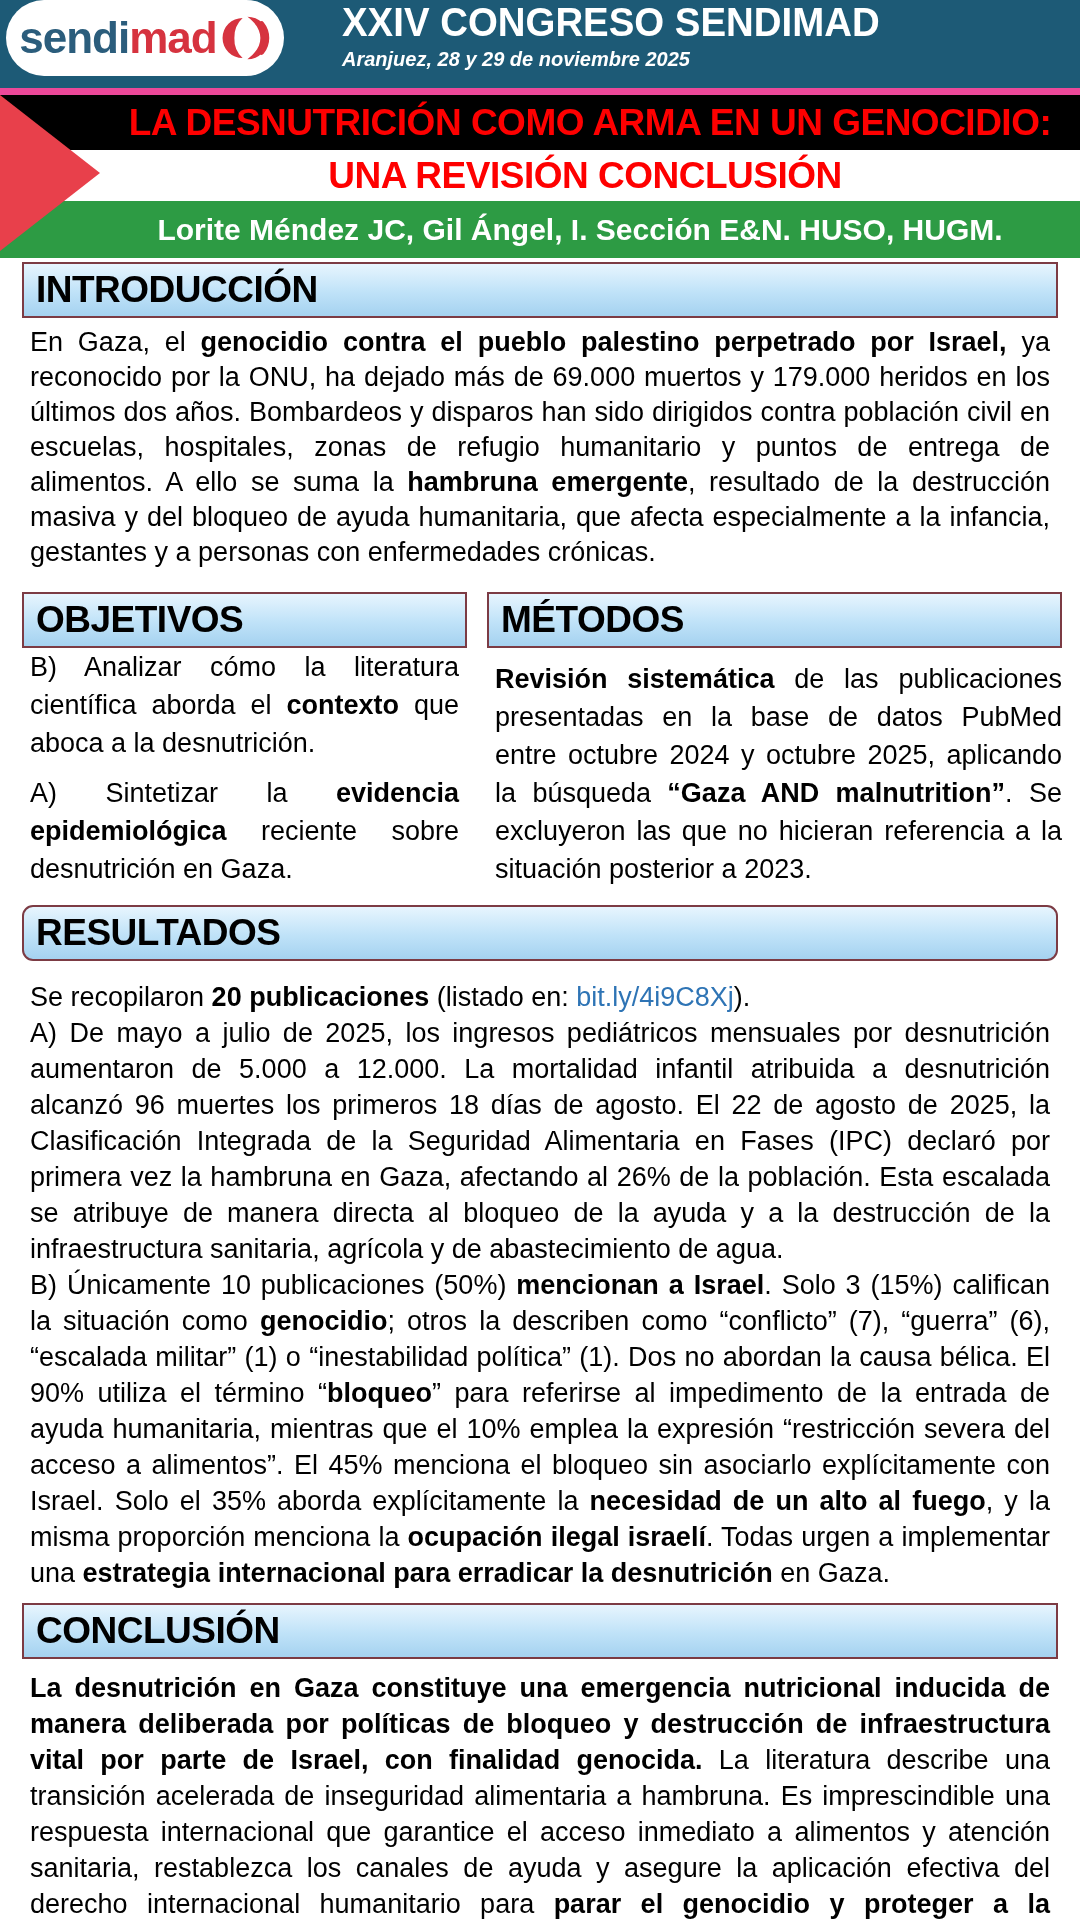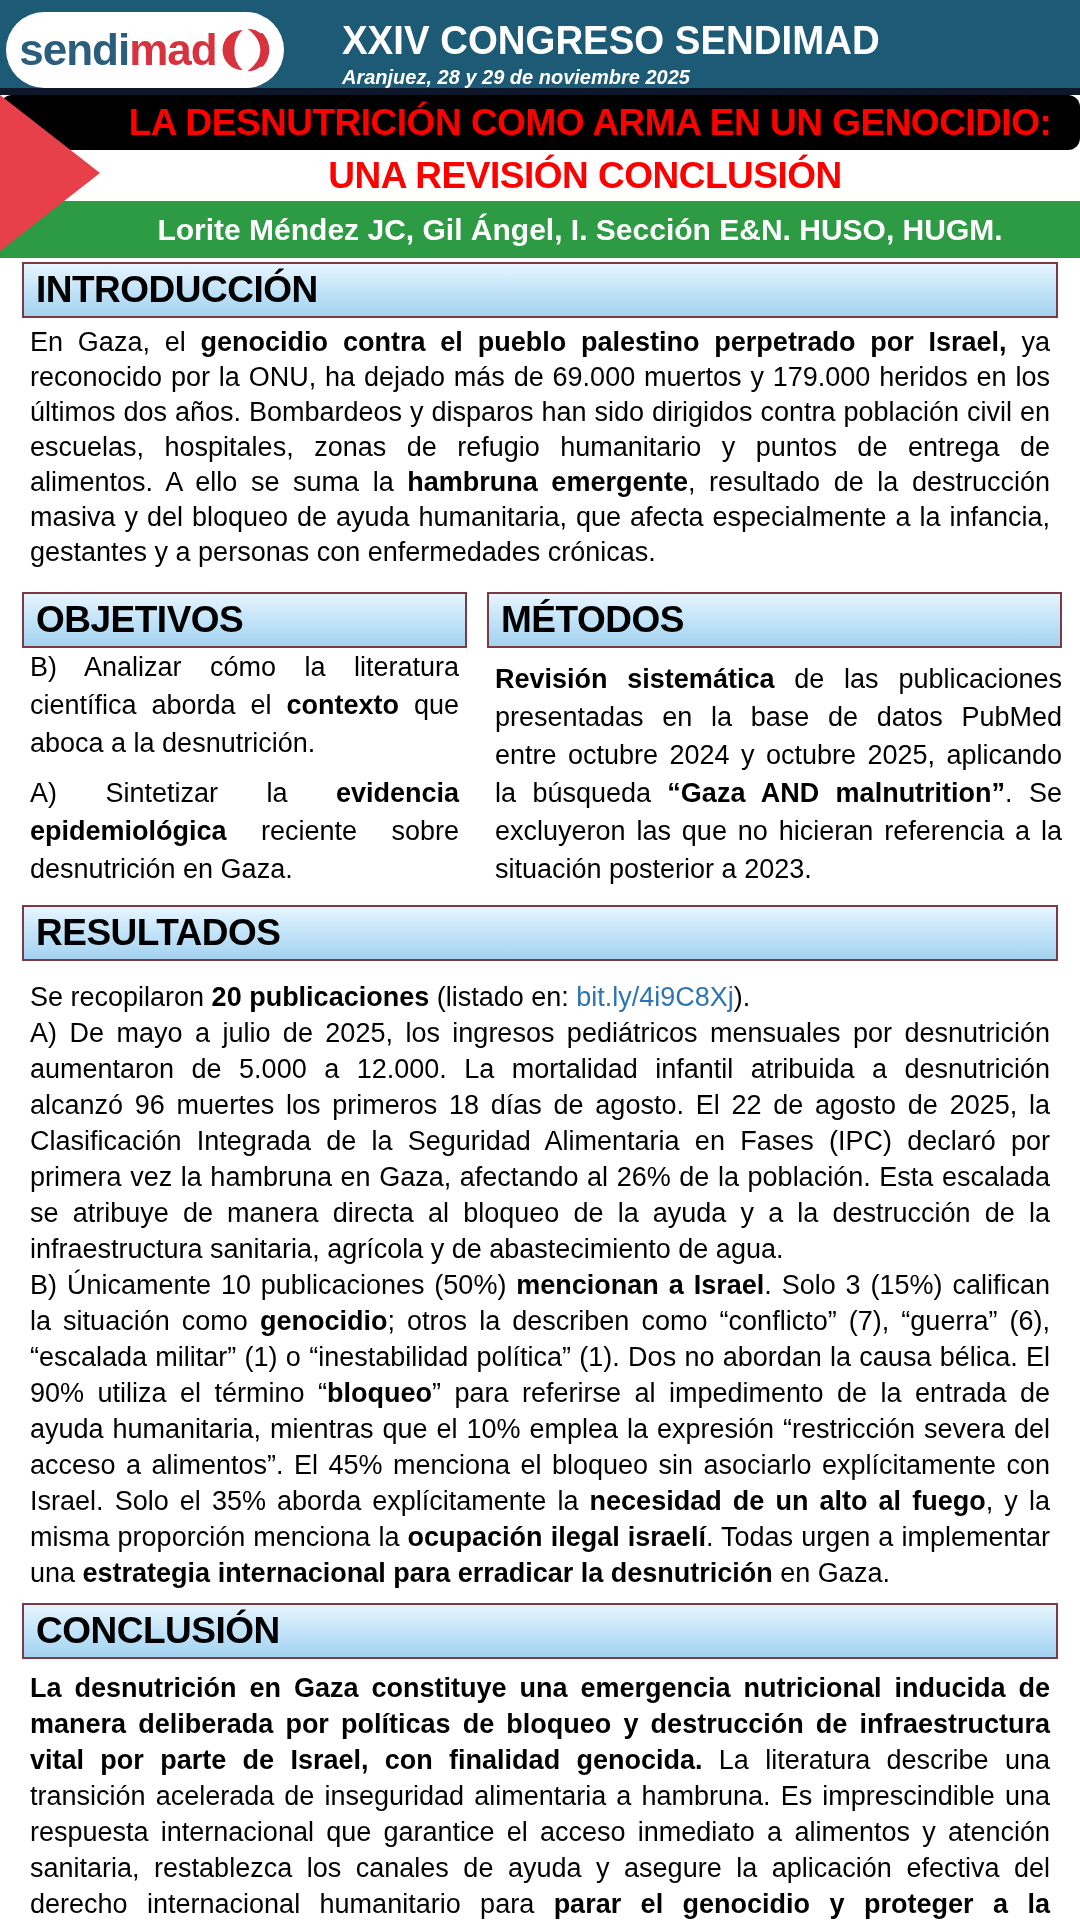--- a/index.html
+++ b/index.html
@@ -3,37 +3,37 @@
 <meta charset="utf-8">
 <style>
   * { margin:0; padding:0; box-sizing:border-box; }
   html,body { width:1080px; }
   body {
     width:1080px; height:1920px; overflow:hidden; position:relative;
     background:#ffffff; font-family:"Liberation Sans","DejaVu Sans",sans-serif; color:#000;
   }
   
   .header {
-    height:95px; background:#1d5a76; border-bottom:7px solid #0f172a;
-    display:flex; align-items:flex-end;
+    height:95px; background:#1d5a76; border-bottom:7px solid #ec4899;
+    display:flex; align-items:flex-start;
   }
   .logo-pill {
     margin-left:6px; width:278px; height:76px; background:#fff;
     border-radius:40px; display:flex; align-items:center; justify-content:center;
   }
   .logo-text { font-size:44px; font-weight:bold; letter-spacing:-1px; }
   .logo-sendi { color:#2b5d7c; }
   .logo-mad { color:#d6333f; }
   .logo-flame { margin-left:2px; }
   .header-titles { margin-left:58px; line-height:1.1; }
   .congress-title { color:#fff; font-weight:bold; font-size:40px; letter-spacing:0px; transform:scaleX(.96); transform-origin:left; }
   .congress-subtitle { color:#fff; font-weight:bold; font-style:italic; font-size:20px; margin-top:4px; }
   
   .flag { position:relative; height:156px; }
-  .flag-black { height:55px; background:#000; display:flex; align-items:center; justify-content:center; padding-left:100px;border-radius:12px; }
+  .flag-black { height:55px; background:#000; display:flex; align-items:center; justify-content:center; padding-left:100px; }
   .flag-white { height:51px; background:#fff; display:flex; align-items:center; justify-content:center; padding-left:90px; }
   .flag-green { height:57px; background:#2d9b44; display:flex; align-items:center; justify-content:center; padding-left:80px; }
   .flag-title { color:#fe0000; font-weight:bold; font-size:37px; letter-spacing:-0.5px; white-space:nowrap; }
   .flag-authors { color:#fff; font-weight:bold; font-size:30px; white-space:nowrap; }
   .flag-triangle {
     position:absolute; left:0; top:0; width:100px; height:156px;
     background:#e8404b; clip-path:polygon(0 0, 100% 50%, 0 100%);
   }
   
   .section-head {
@@ -51,21 +51,21 @@
   .b { font-weight:bold; }
   .link { color:#2e74b5; }
   
   .cols { display:flex; gap:20px; margin:22px 0 0 0; }
   .col-left { width:467px; }
   .col-right { width:593px; }
   .col-left .section-head { margin:0 0 0 22px; }
   .col-right .section-head { margin:0 18px 0 0; }
   .col-left .body-text { margin:12px 8px 0 30px; line-height:38px; }
   .col-right .body-text { margin:12px 18px 0 8px; line-height:38px; }
-  .results-head { margin-top:17px; }
+  .results-head { margin-top:17px;border-radius:11px; }
   .results-intro { margin-top:18px; line-height:36px; }
   .results-par { margin-top:0; line-height:36px; }
   .conclusion-head { margin-top:12px; }
   .conclusion-par { margin-top:11px; line-height:36px; }
 </style>
 </head>
 <body>
 
 <div class="header">
   <div class="logo-pill">

